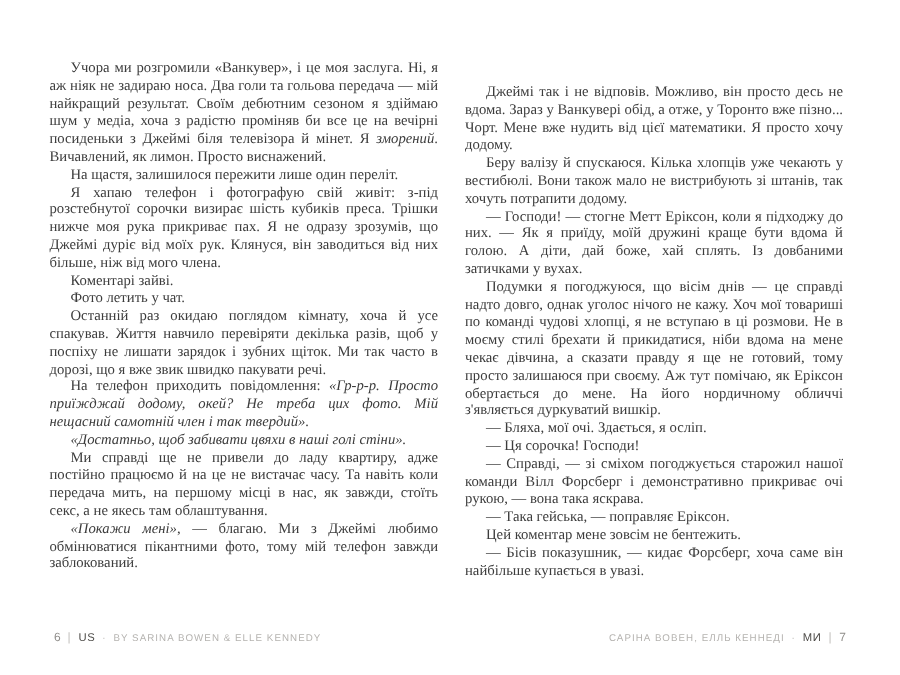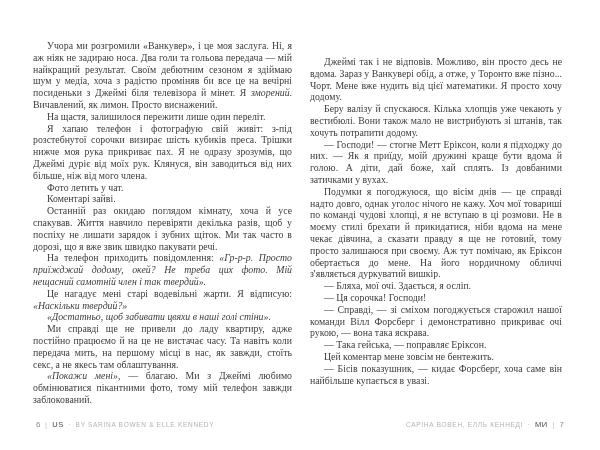--- a/index.html
+++ b/index.html
@@ -82,25 +82,24 @@
 </head>
 <body>
 
 <div class="spread">
 
   <div class="page page-left">
     <div class="body-text">
         <p><span>Учора ми розгромили «Ванкувер», і це моя заслуга. Ні, я аж ніяк не задираю носа. Два голи та гольова передача — мій найкращий результат. Своїм дебютним сезоном я здіймаю шум у медіа, хоча з радістю проміняв би все це на вечірні посиденьки з Джеймі біля телевізора й мінет. Я </span><span class="italic">зморений</span><span>. Вичавлений, як лимон. Просто виснажений.</span></p>
         <p><span>На щастя, залишилося пережити лише один переліт.</span></p>
         <p><span>Я хапаю телефон і фотографую свій живіт: з-під розстебнутої сорочки визирає шість кубиків преса. Трішки нижче моя рука прикриває пах. Я не одразу зрозумів, що Джеймі дуріє від моїх рук. Клянуся, він заводиться від них більше, ніж від мого члена.</span></p>
+        <p><span>Коментарі зайві.</span></p>
         <p><span>Фото летить у чат.</span></p>
-        <p><span>Коментарі зайві.</span></p>
         <p><span>Останній раз окидаю поглядом кімнату, хоча й усе спакував. Життя навчило перевіряти декілька разів, щоб у поспіху не лишати зарядок і зубних щіток. Ми так часто в дорозі, що я вже звик швидко пакувати речі.</span></p>
         <p><span>На телефон приходить повідомлення: </span><span class="italic">«Гр-р-р. Просто приїжджай додому, окей? Не треба цих фото. Мій нещасний самотній член і так твердий».</span></p>
-        <p><span>Це нагадує мені старі водевільні жарти. Я відписую: </span><span class="italic">«Наскільки твердий?»</span></p>
         <p><span class="italic">«Достатньо, щоб забивати цвяхи в наші голі стіни».</span></p>
         <p><span>Ми справді ще не привели до ладу квартиру, адже постійно працюємо й на це не вистачає часу. Та навіть коли передача мить, на першому місці в нас, як завжди, стоїть секс, а не якесь там облаштування.</span></p>
         <p><span class="italic">«Покажи мені»</span><span>, — благаю. Ми з Джеймі любимо обмінюватися пікантними фото, тому мій телефон завжди заблокований.</span></p>
       </div>
     <div class="footer footer-left">
       <span class="pgnum">6</span>
       <span class="bar">|</span>
       <span class="booktitle">US</span>
       <span class="dot">·</span>
       <span class="byline">BY SARINA BOWEN &amp; ELLE KENNEDY</span>

